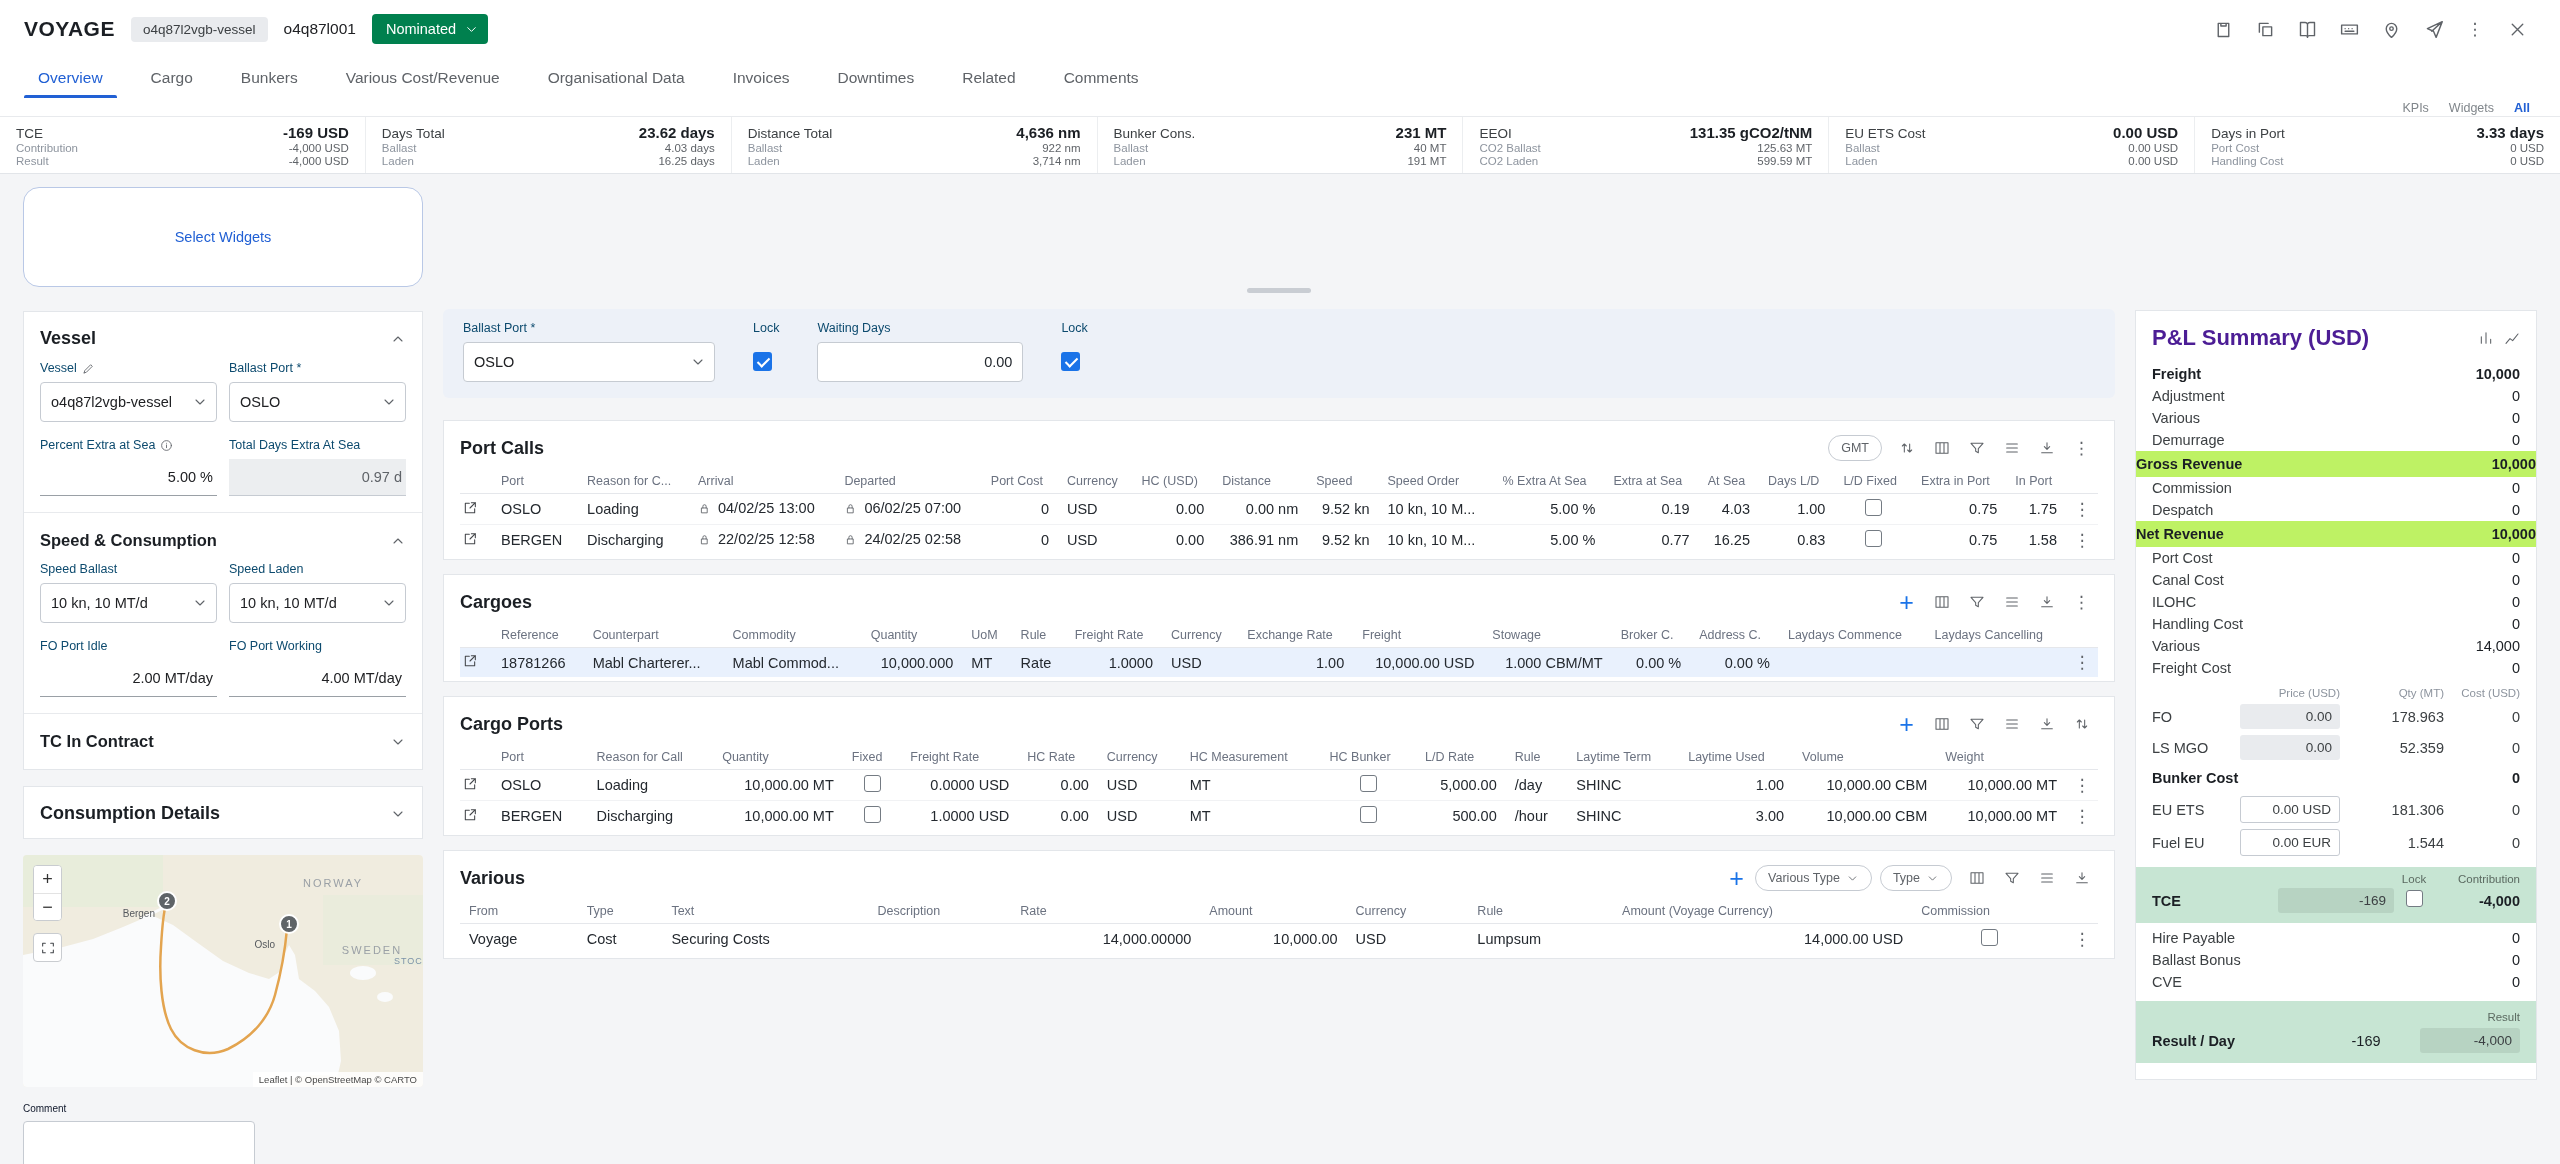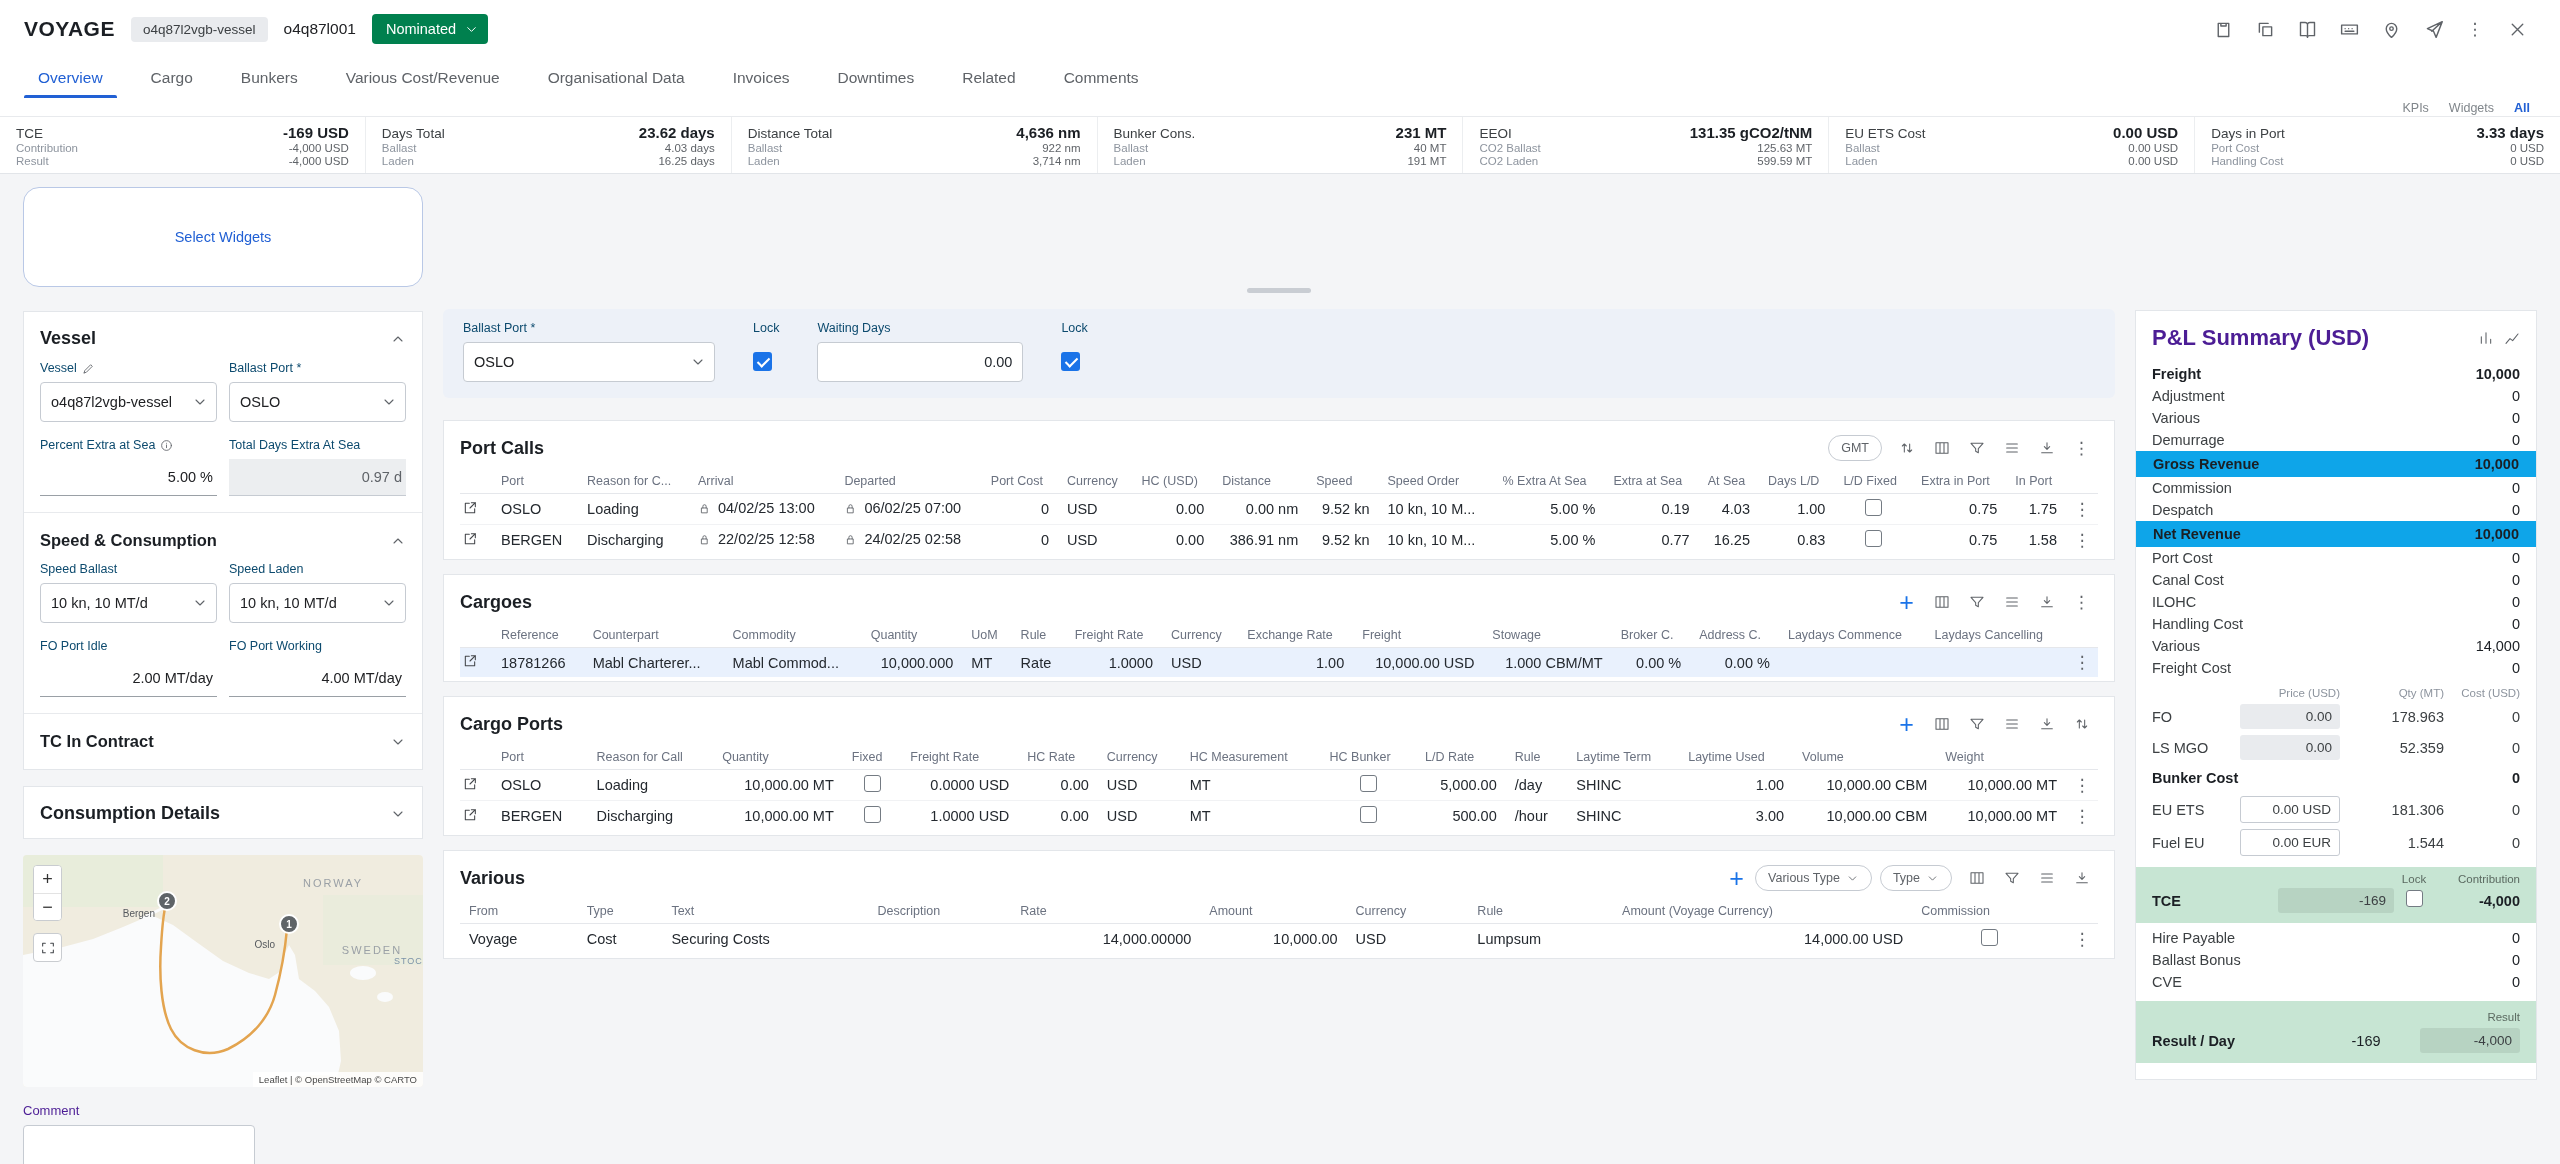--- a/index.html
+++ b/index.html
@@ -68,21 +68,21 @@
 
   
   .map{position:relative;height:232px;border-radius:4px;overflow:hidden;margin-bottom:16px;background:#fafafa;cursor:grab}
   .map svg.geo{position:absolute;inset:0;width:100%;height:100%}
   .map-ctl{position:absolute;left:10px;top:10px;width:29px;background:#fff;border:1px solid #c9ccd0;border-radius:4px;overflow:hidden;z-index:2}
   .map-ctl div{width:100%;height:27px;background:#fff;font-size:18px;color:#333;cursor:pointer;display:flex;align-items:center;justify-content:center}
   .map-ctl div + div{border-top:1px solid #e3e3e3}
   .map-fs{position:absolute;left:10px;top:78px;width:29px;height:29px;background:#fff;border:1px solid #c9ccd0;border-radius:4px;display:flex;align-items:center;justify-content:center;cursor:pointer;z-index:2}
   .map-attr{position:absolute;right:0;bottom:0;background:rgba(255,255,255,.85);font-size:9.5px;color:#4a4a4a;padding:2px 6px;z-index:2}
 
-  .comment-label{font-size:13px;color:#4c1d95;margin:4px 0 7px}
+  .comment-label{font-size:10px;color:#0f172a;margin:4px 0 7px}
   .comment-box{width:232px;height:62px;border:1px solid #c6cbd2;border-radius:4px;background:#fff;resize:none;font-family:inherit;font-size:14px;padding:8px;display:block}
 
   
   .resize-handle{width:64px;height:5px;border-radius:3px;background:#c9cdd3;margin:0 auto 16px;cursor:row-resize}
   .form-panel{background:#edf1f8;border-radius:6px;padding:12px 20px 16px;display:flex;gap:38px;margin-bottom:22px}
   .fg{display:flex;flex-direction:column}
   .box-input{height:40px;border:1px solid #c6cbd2;border-radius:4px;background:#fff;font-size:14.5px;padding:0 10px;display:flex;align-items:center;cursor:text}
   .box-input.between{justify-content:space-between;cursor:pointer}
   .box-input.right{justify-content:flex-end}
 
@@ -112,21 +112,21 @@
   tr.sel td{background:#e9f1fd}
 
   
   .pnl{padding:14px 0 16px}
   .pnl-head{display:flex;justify-content:space-between;align-items:center;padding:0 16px 12px}
   .pnl-head h3{font-size:22px;font-weight:700;color:#4c1d95}
   .pnl-head .icons{display:flex;gap:10px}
   .pnl-row{display:flex;justify-content:space-between;align-items:center;padding:3px 16px;font-size:14.5px;color:#3c4043}
   .pnl-row .pv{color:#1b1f24}
   .pnl-row.bold .pl,.pnl-row.bold .pv{font-weight:700;color:#1b1f24}
-  .pnl-row.green{background:#0ea5e9;padding:5px 17px}
+  .pnl-row.green{background:#bef264;padding:5px 0}
   .bhead{display:flex;font-size:11.5px;color:#8d949e;padding:8px 16px 2px}
   .brow{display:flex;align-items:center;padding:3px 16px;font-size:14.5px;color:#3c4043}
   .col-l{flex:1}.col-p{width:126px;text-align:right}.col-q{width:104px;text-align:right}.col-c{width:76px;text-align:right}
   .pbox{display:inline-block;background:#e9ebee;border-radius:3px;padding:5px 8px;text-align:right;min-width:100px;font-size:13.5px;color:#3c4043;cursor:text}
   .pbox.white{background:#fff;border:1px solid #c6cbd2}
   .pbox.dis{background:rgba(0,0,0,.08)}
   .mini{font-size:11.5px;color:#5b6a61}
   .tce-block{background:#c7e5d3;margin-top:8px;padding:6px 16px 10px;display:grid;grid-template-columns:1fr 116px 40px 86px;row-gap:3px;align-items:center}
   .tce-block .pl{font-weight:700;font-size:14.5px;color:#1b1f24}
   .tce-block .pv{font-weight:700;font-size:14.5px;text-align:right;color:#1b1f24}

